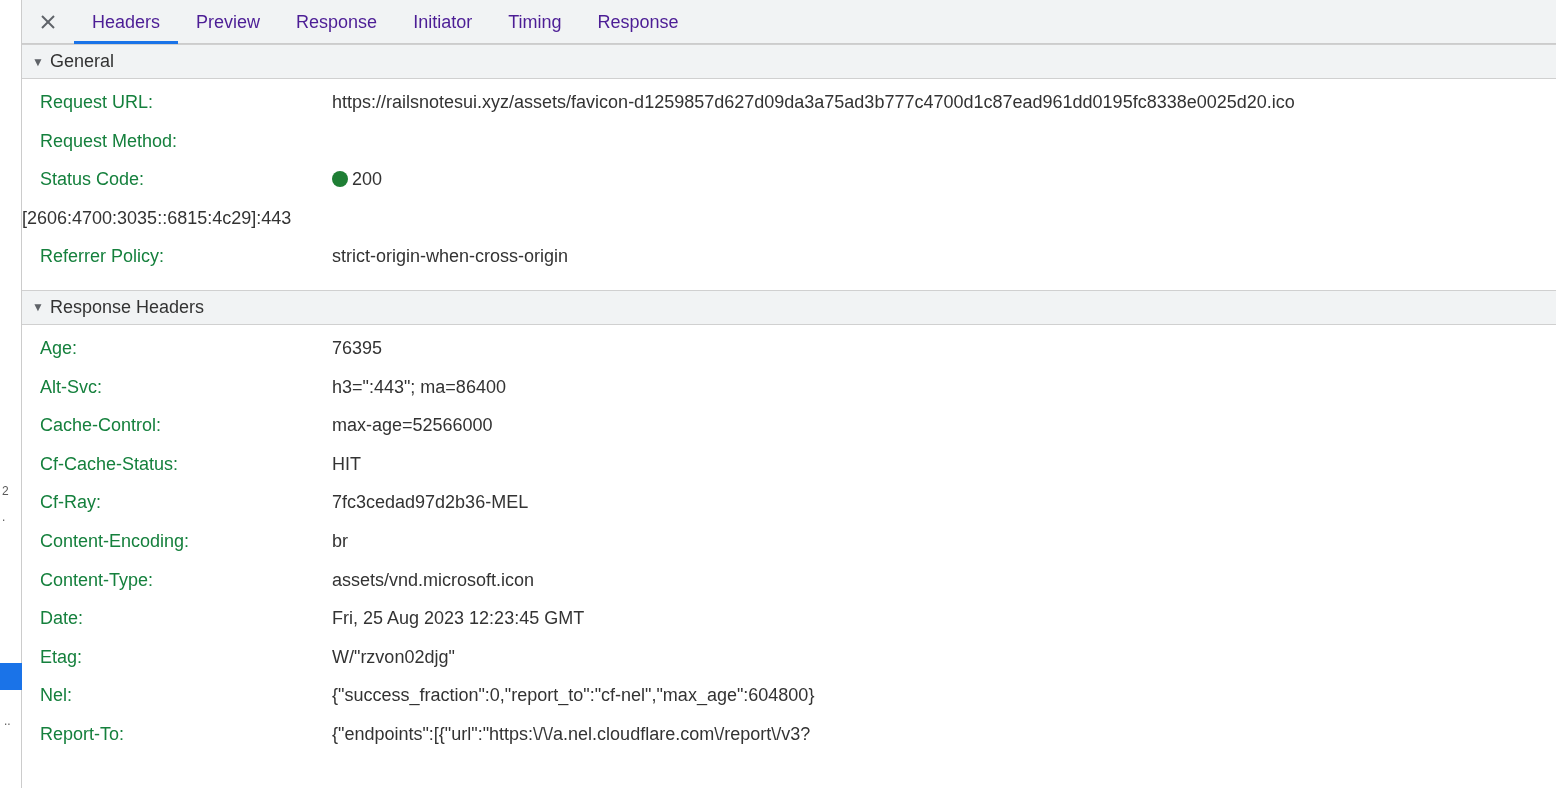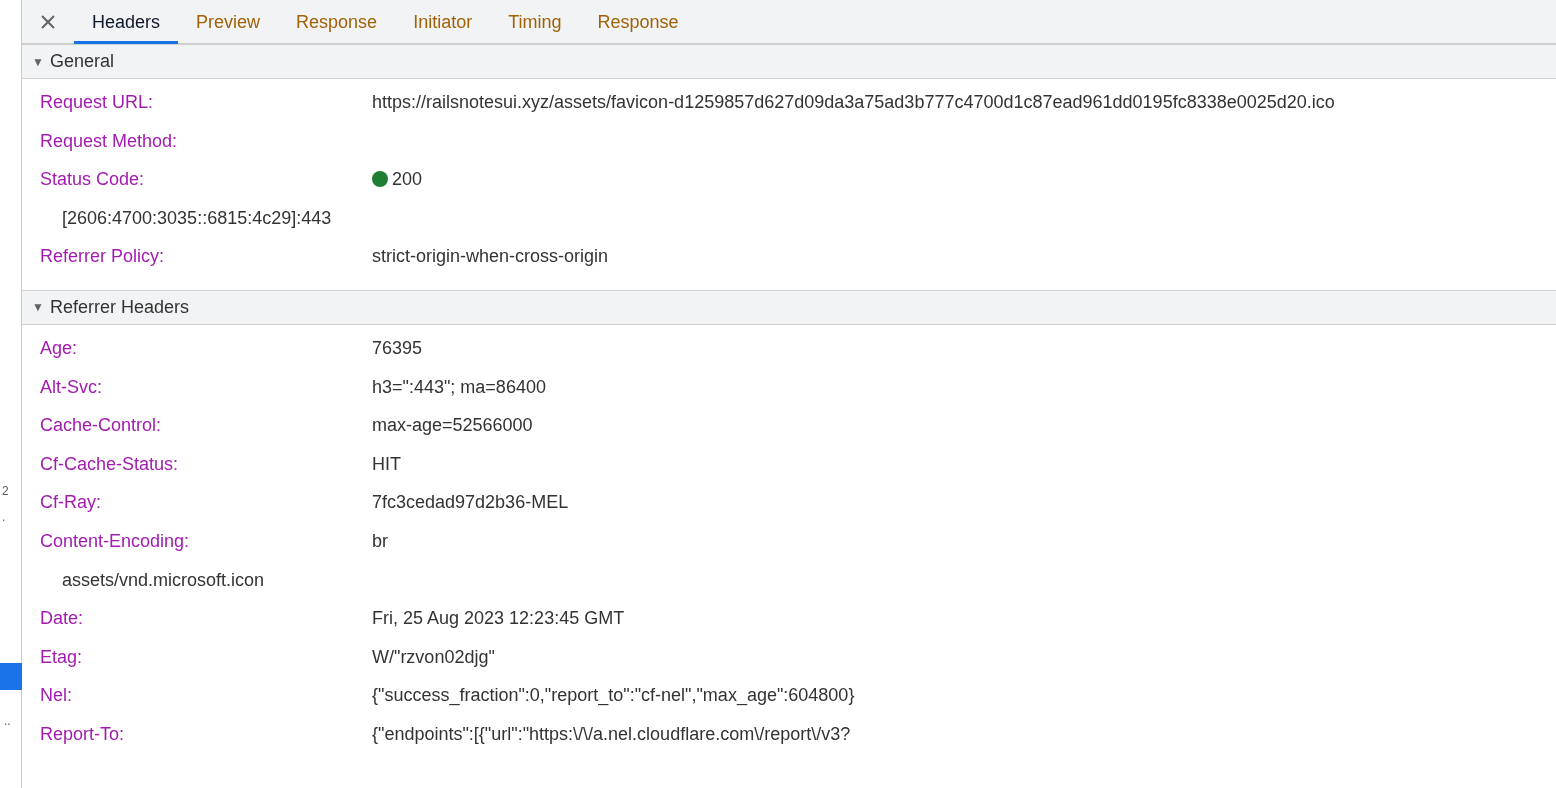--- a/index.html
+++ b/index.html
@@ -52,25 +52,25 @@
     color: #5f6368;
     margin-right: 14px;
     cursor: pointer;
   }
   .tab-close svg { width: 14px; height: 14px; }
   .tabs .tab {
     padding: 0 18px;
     height: 44px;
     line-height: 44px;
     font-size: 18px;
-    color: #a16207;
+    color: #4c1d95;
     cursor: pointer;
   }
   .tabs .tab.active {
-    color: #0f172a;
+    color: #4c1d95;
     border-bottom: 3px solid #1a73e8;
   }
   .section-header {
     background: #f1f3f4;
     border-top: 1px solid #d0d0d0;
     border-bottom: 1px solid #d0d0d0;
     padding: 6px 10px;
     display: flex;
     align-items: center;
     font-size: 18px;
@@ -87,29 +87,28 @@
     background: #fff;
   }
   .row {
     display: flex;
     padding: 4px 0;
     line-height: 1.7;
   }
   .row .k {
     width: 310px;
     padding-left: 18px;
-    color: #a21caf;
+    color: #15803d;
     font-size: 18px;
   }
   .row .v {
     flex: 1;
     font-size: 18px;
     color: #333;
     word-break: break-all;
-    margin-left: 40px;
   }
   .status-dot {
     display: inline-block;
     width: 16px; height: 16px;
     background: #1e7e34;
     border-radius: 50%;
     vertical-align: -2px;
     margin-right: 4px;
   }
 </style>
@@ -161,21 +160,21 @@
         <div class="v">[2606:4700:3035::6815:4c29]:443</div>
       </div>
       <div class="row">
         <div class="k">Referrer Policy:</div>
         <div class="v">strict-origin-when-cross-origin</div>
       </div>
     </div>
 
   <div class="section-header">
     <span class="tri">▼</span>
-    <span>Referrer Headers</span>
+    <span>Response Headers</span>
   </div>
   <div class="section-body" id="response-rows">
       <div class="row">
         <div class="k">Age:</div>
         <div class="v">76395</div>
       </div>
       <div class="row">
         <div class="k">Alt-Svc:</div>
         <div class="v">h3=":443"; ma=86400</div>
       </div>
@@ -189,20 +188,21 @@
       </div>
       <div class="row">
         <div class="k">Cf-Ray:</div>
         <div class="v">7fc3cedad97d2b36-MEL</div>
       </div>
       <div class="row">
         <div class="k">Content-Encoding:</div>
         <div class="v">br</div>
       </div>
       <div class="row">
+        <div class="k">Content-Type:</div>
         <div class="v">assets/vnd.microsoft.icon</div>
       </div>
       <div class="row">
         <div class="k">Date:</div>
         <div class="v">Fri, 25 Aug 2023 12:23:45 GMT</div>
       </div>
       <div class="row">
         <div class="k">Etag:</div>
         <div class="v">W/"rzvon02djg"</div>
       </div>

